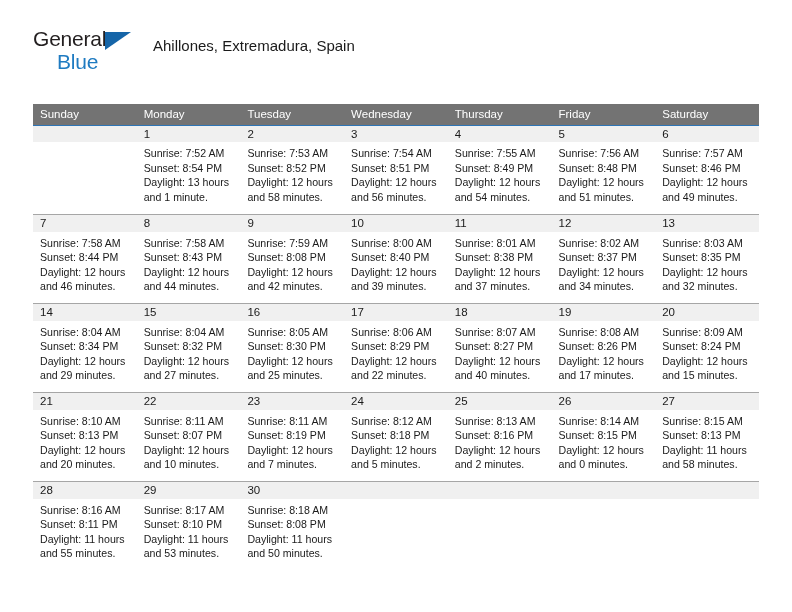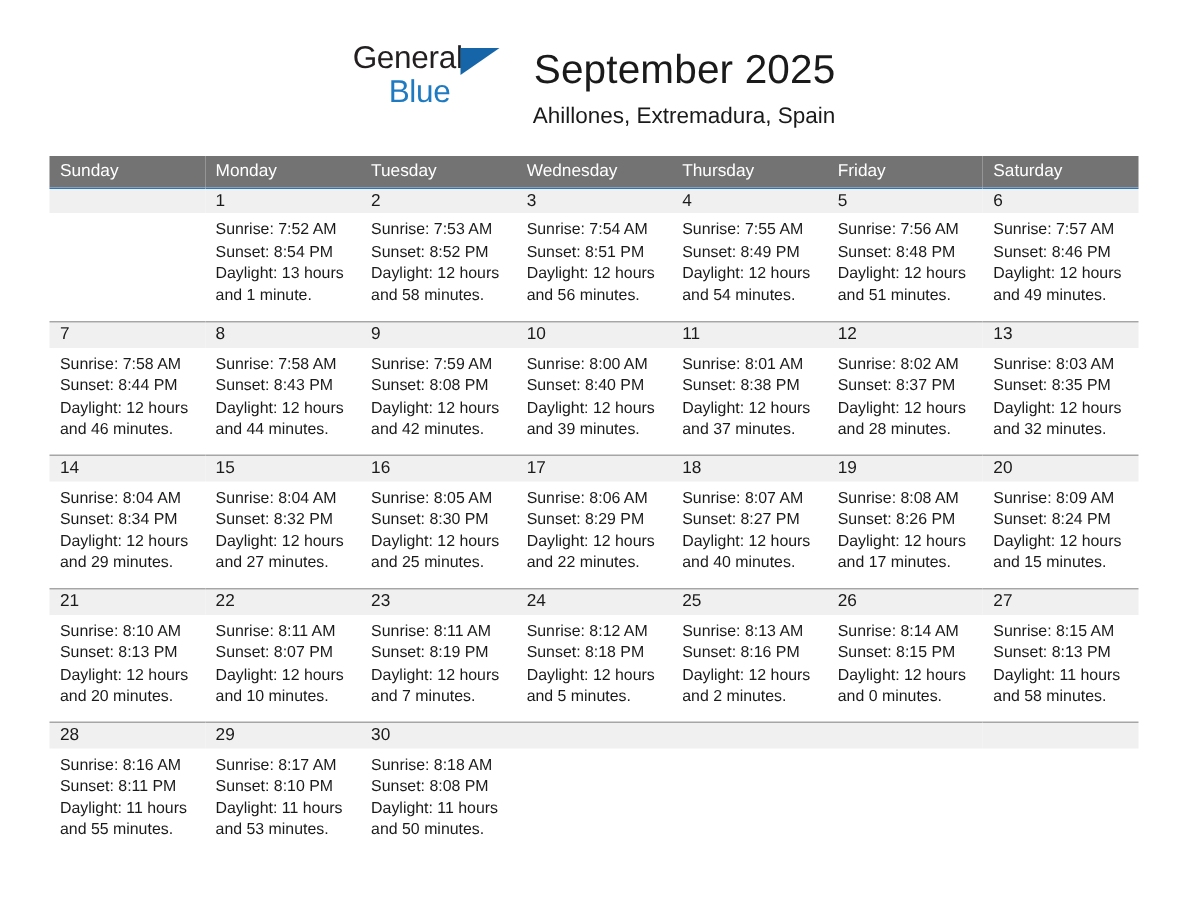--- a/index.html
+++ b/index.html
@@ -14,21 +14,21 @@
     font-family: "Liberation Sans", sans-serif;
     color: #000000;
     position: relative;
     overflow: hidden;
   }
 
   
   .page-header {
     display: flex;
     align-items: flex-start;
-    justify-content: center;
+    justify-content: flex-start;
     padding: 28px 33px 0 33px;
     height: 104px;
   }
 
   .brand {
     position: relative;
     width: 120px;
     height: 52px;
     flex: 0 0 auto;
   }
@@ -131,21 +131,20 @@
 
 <div class="page-header">
 
   <div class="brand">
     <span class="brand-general">General</span>
     <span class="brand-triangle"></span>
     <span class="brand-blue">Blue</span>
   </div>
 
   <div class="title-block">
-    <div class="cal-title">September 2025</div>
     <div class="cal-subtitle">Ahillones, Extremadura, Spain</div>
   </div>
 
 </div>
 
 <table class="calendar">
   <colgroup>
     <col style="width:14.2857%">
       <col style="width:14.2857%">
       <col style="width:14.2857%">
@@ -271,21 +270,21 @@
             <div class="line">Daylight: 12 hours</div>
             <div class="line">and 37 minutes.</div>
           </div>
         </td>
         <td class="">
           <div class="daynum-band">12</div>
           <div class="cell-body">
             <div class="line">Sunrise: 8:02 AM</div>
             <div class="line">Sunset: 8:37 PM</div>
             <div class="line">Daylight: 12 hours</div>
-            <div class="line">and 28 minutes.</div>
+            <div class="line">and 34 minutes.</div>
           </div>
         </td>
         <td class="">
           <div class="daynum-band">13</div>
           <div class="cell-body">
             <div class="line">Sunrise: 8:03 AM</div>
             <div class="line">Sunset: 8:35 PM</div>
             <div class="line">Daylight: 12 hours</div>
             <div class="line">and 32 minutes.</div>
           </div>

